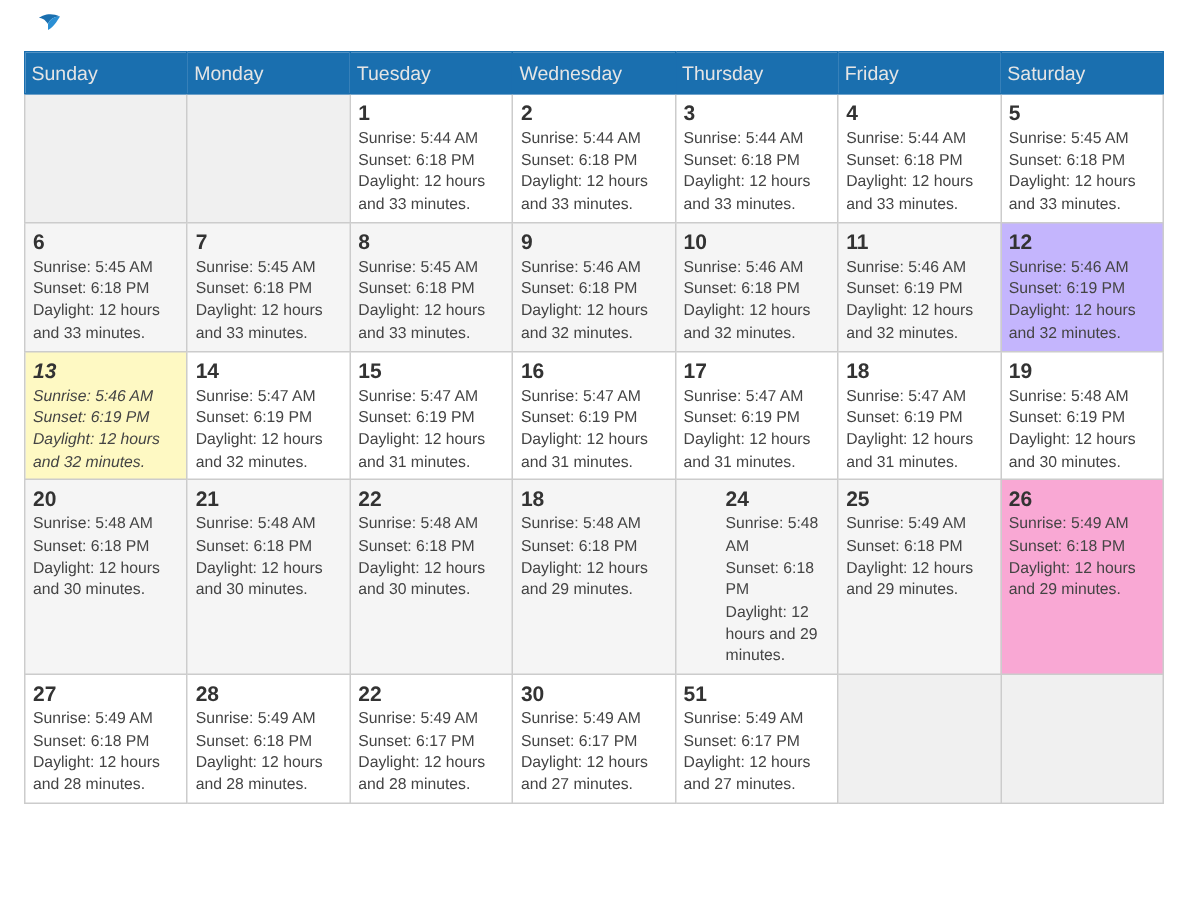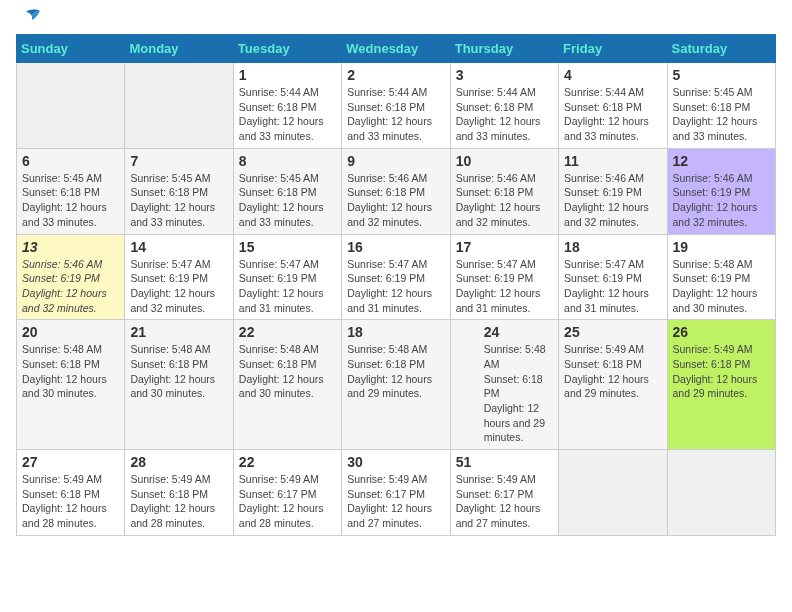--- a/index.html
+++ b/index.html
@@ -41,23 +41,23 @@
       font-size: 15px;
       color: #555;
     }
     .calendar {
       width: 100%;
       border-collapse: collapse;
       border: 1px solid #ccc;
     }
     .calendar th {
       background-color: #1a6faf;
-      color: #5eead4;
+      color: #e5e5e5;
       font-size: 13px;
-      font-weight: bold;
+      font-weight: normal;
       padding: 6px 4px;
       text-align: left;
       border: 1px solid #1a6faf;
       margin-top: 48px;
     }
     .calendar td {
       border: 1px solid #ccc;
       vertical-align: top;
       padding: 4px 5px;
       width: 108px;
@@ -272,21 +272,21 @@
           <div class="day-info" style="white-space: pre-line;">Sunrise: 5:48 AM
 Sunset: 6:18 PM
 Daylight: 12 hours and 29 minutes.</div>
         </td>
         <td style="background: rgb(245, 245, 245);">
           <div class="day-number">25</div>
           <div class="day-info" style="white-space: pre-line;">Sunrise: 5:49 AM
 Sunset: 6:18 PM
 Daylight: 12 hours and 29 minutes.</div>
         </td>
-        <td style="background: #bef264;">
+        <td style="background: #f9a8d4;">
           <div class="day-number">26</div>
           <div class="day-info" style="white-space: pre-line;">Sunrise: 5:49 AM
 Sunset: 6:18 PM
 Daylight: 12 hours and 29 minutes.</div>
         </td>
       </tr>
       <tr>
         <td style="background: rgb(255, 255, 255);">
           <div class="day-number">27</div>
           <div class="day-info" style="white-space: pre-line;">Sunrise: 5:49 AM

